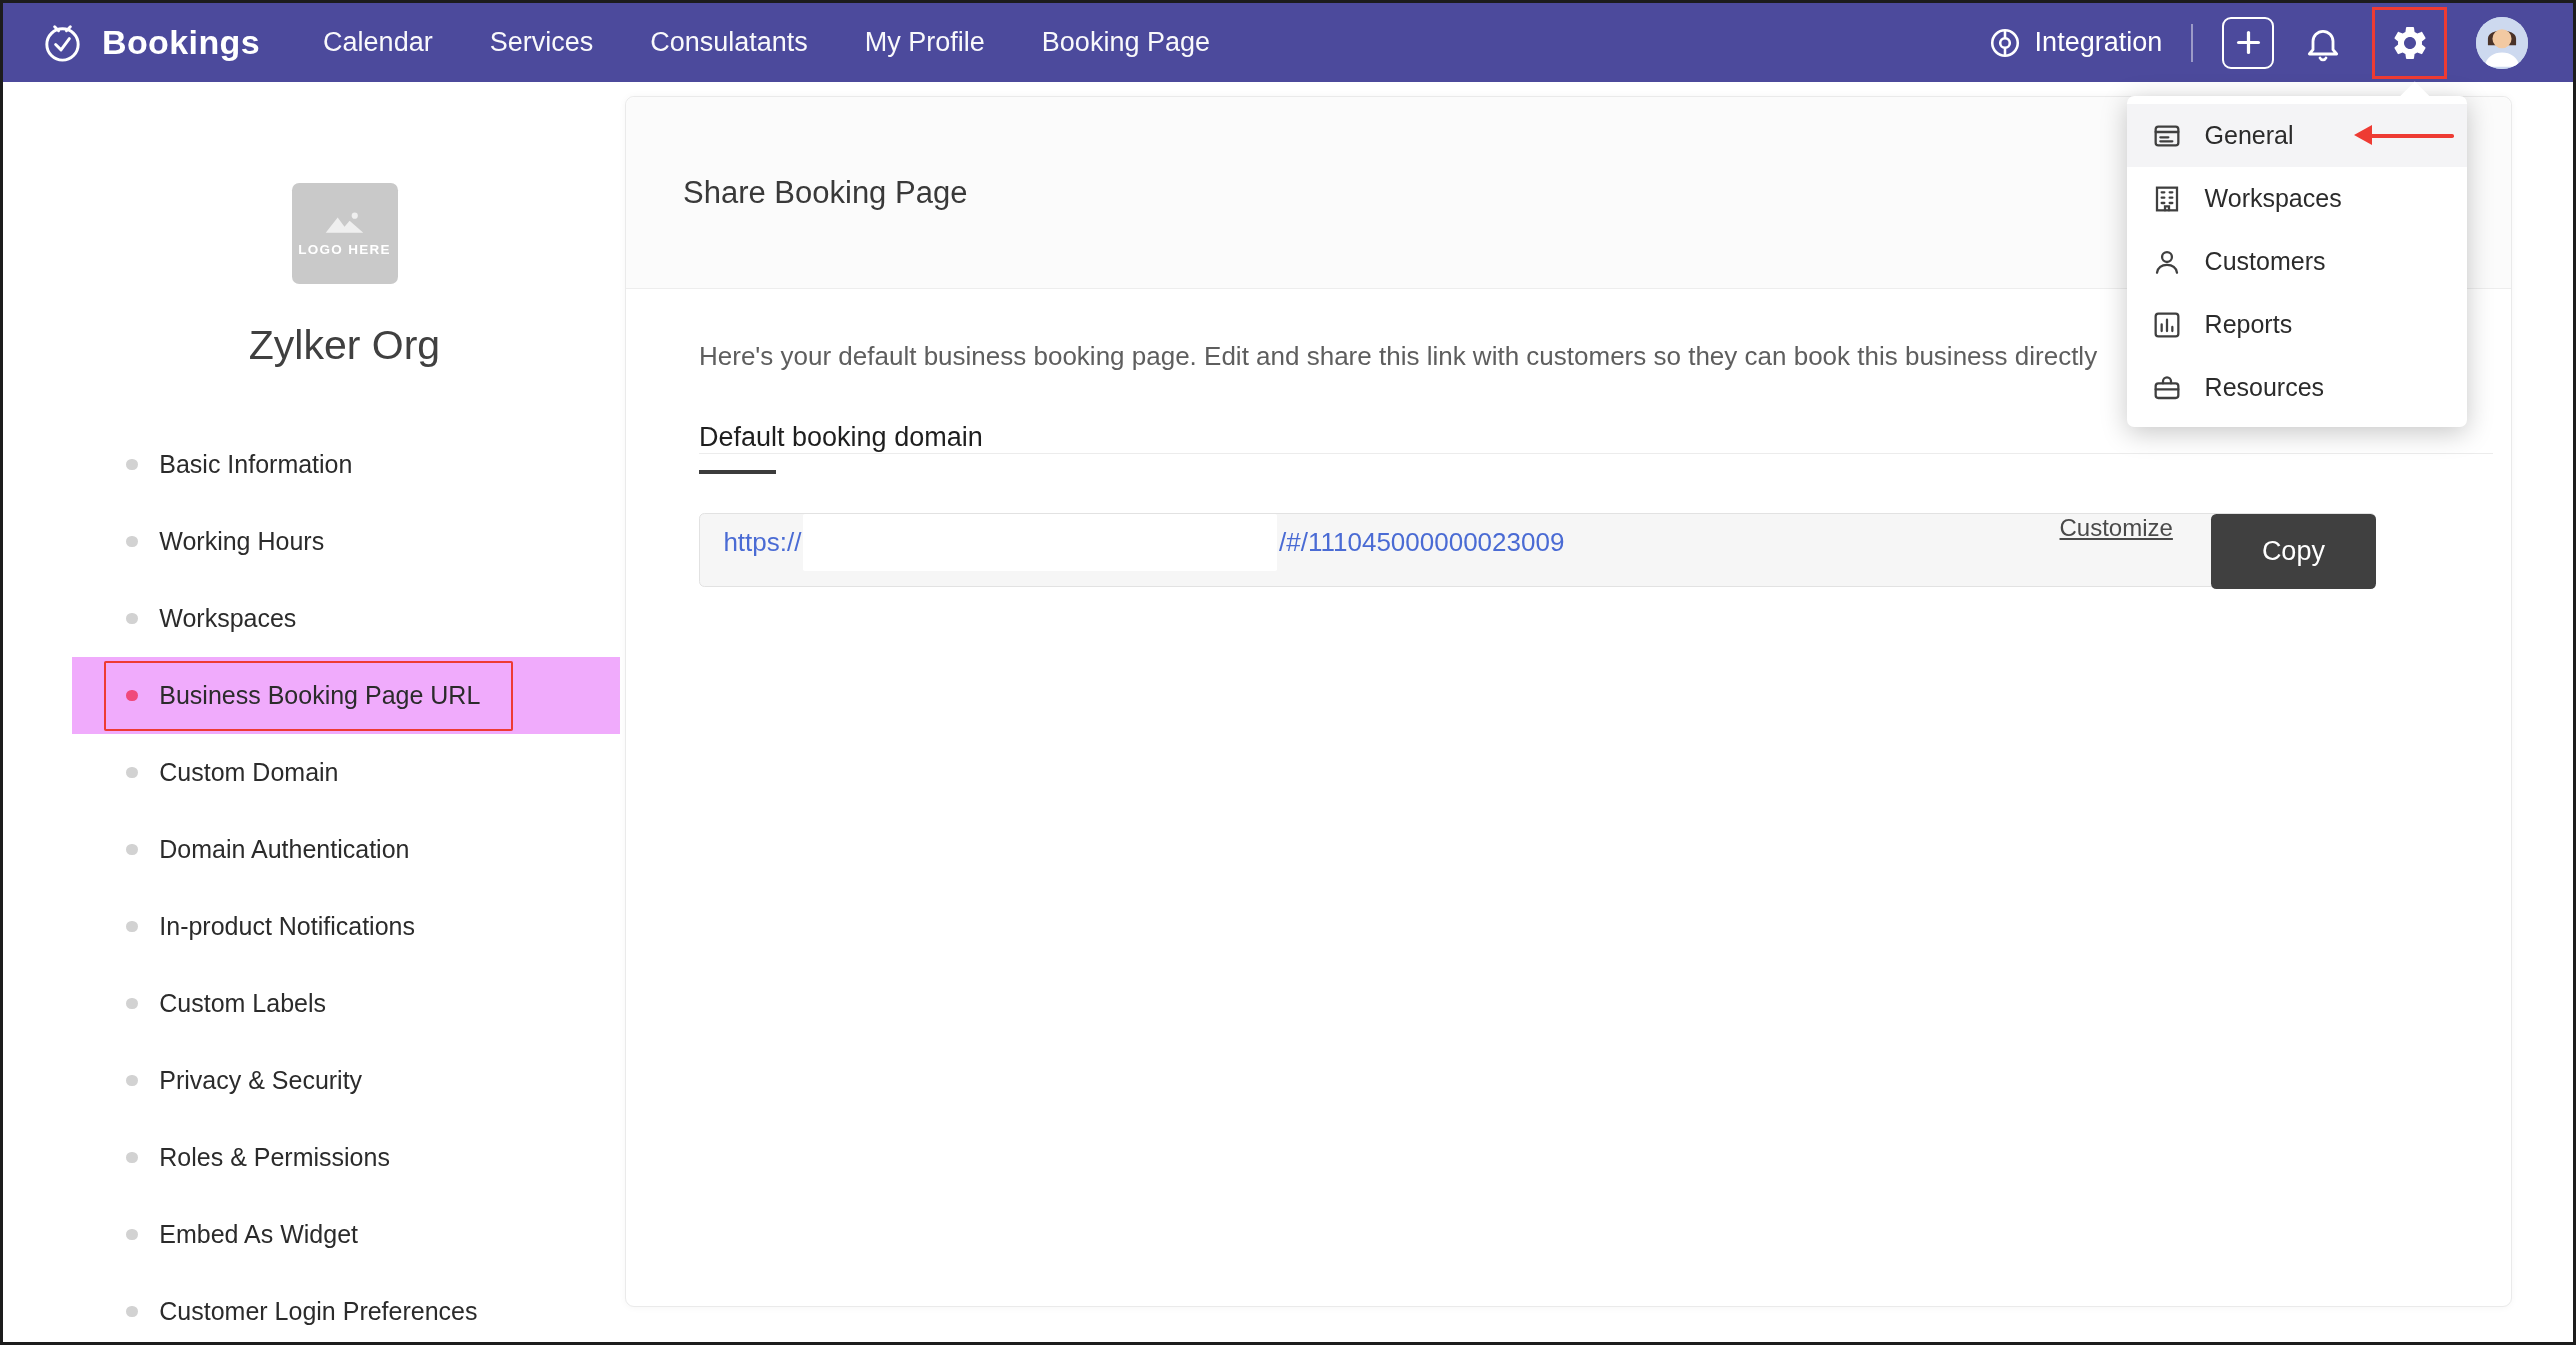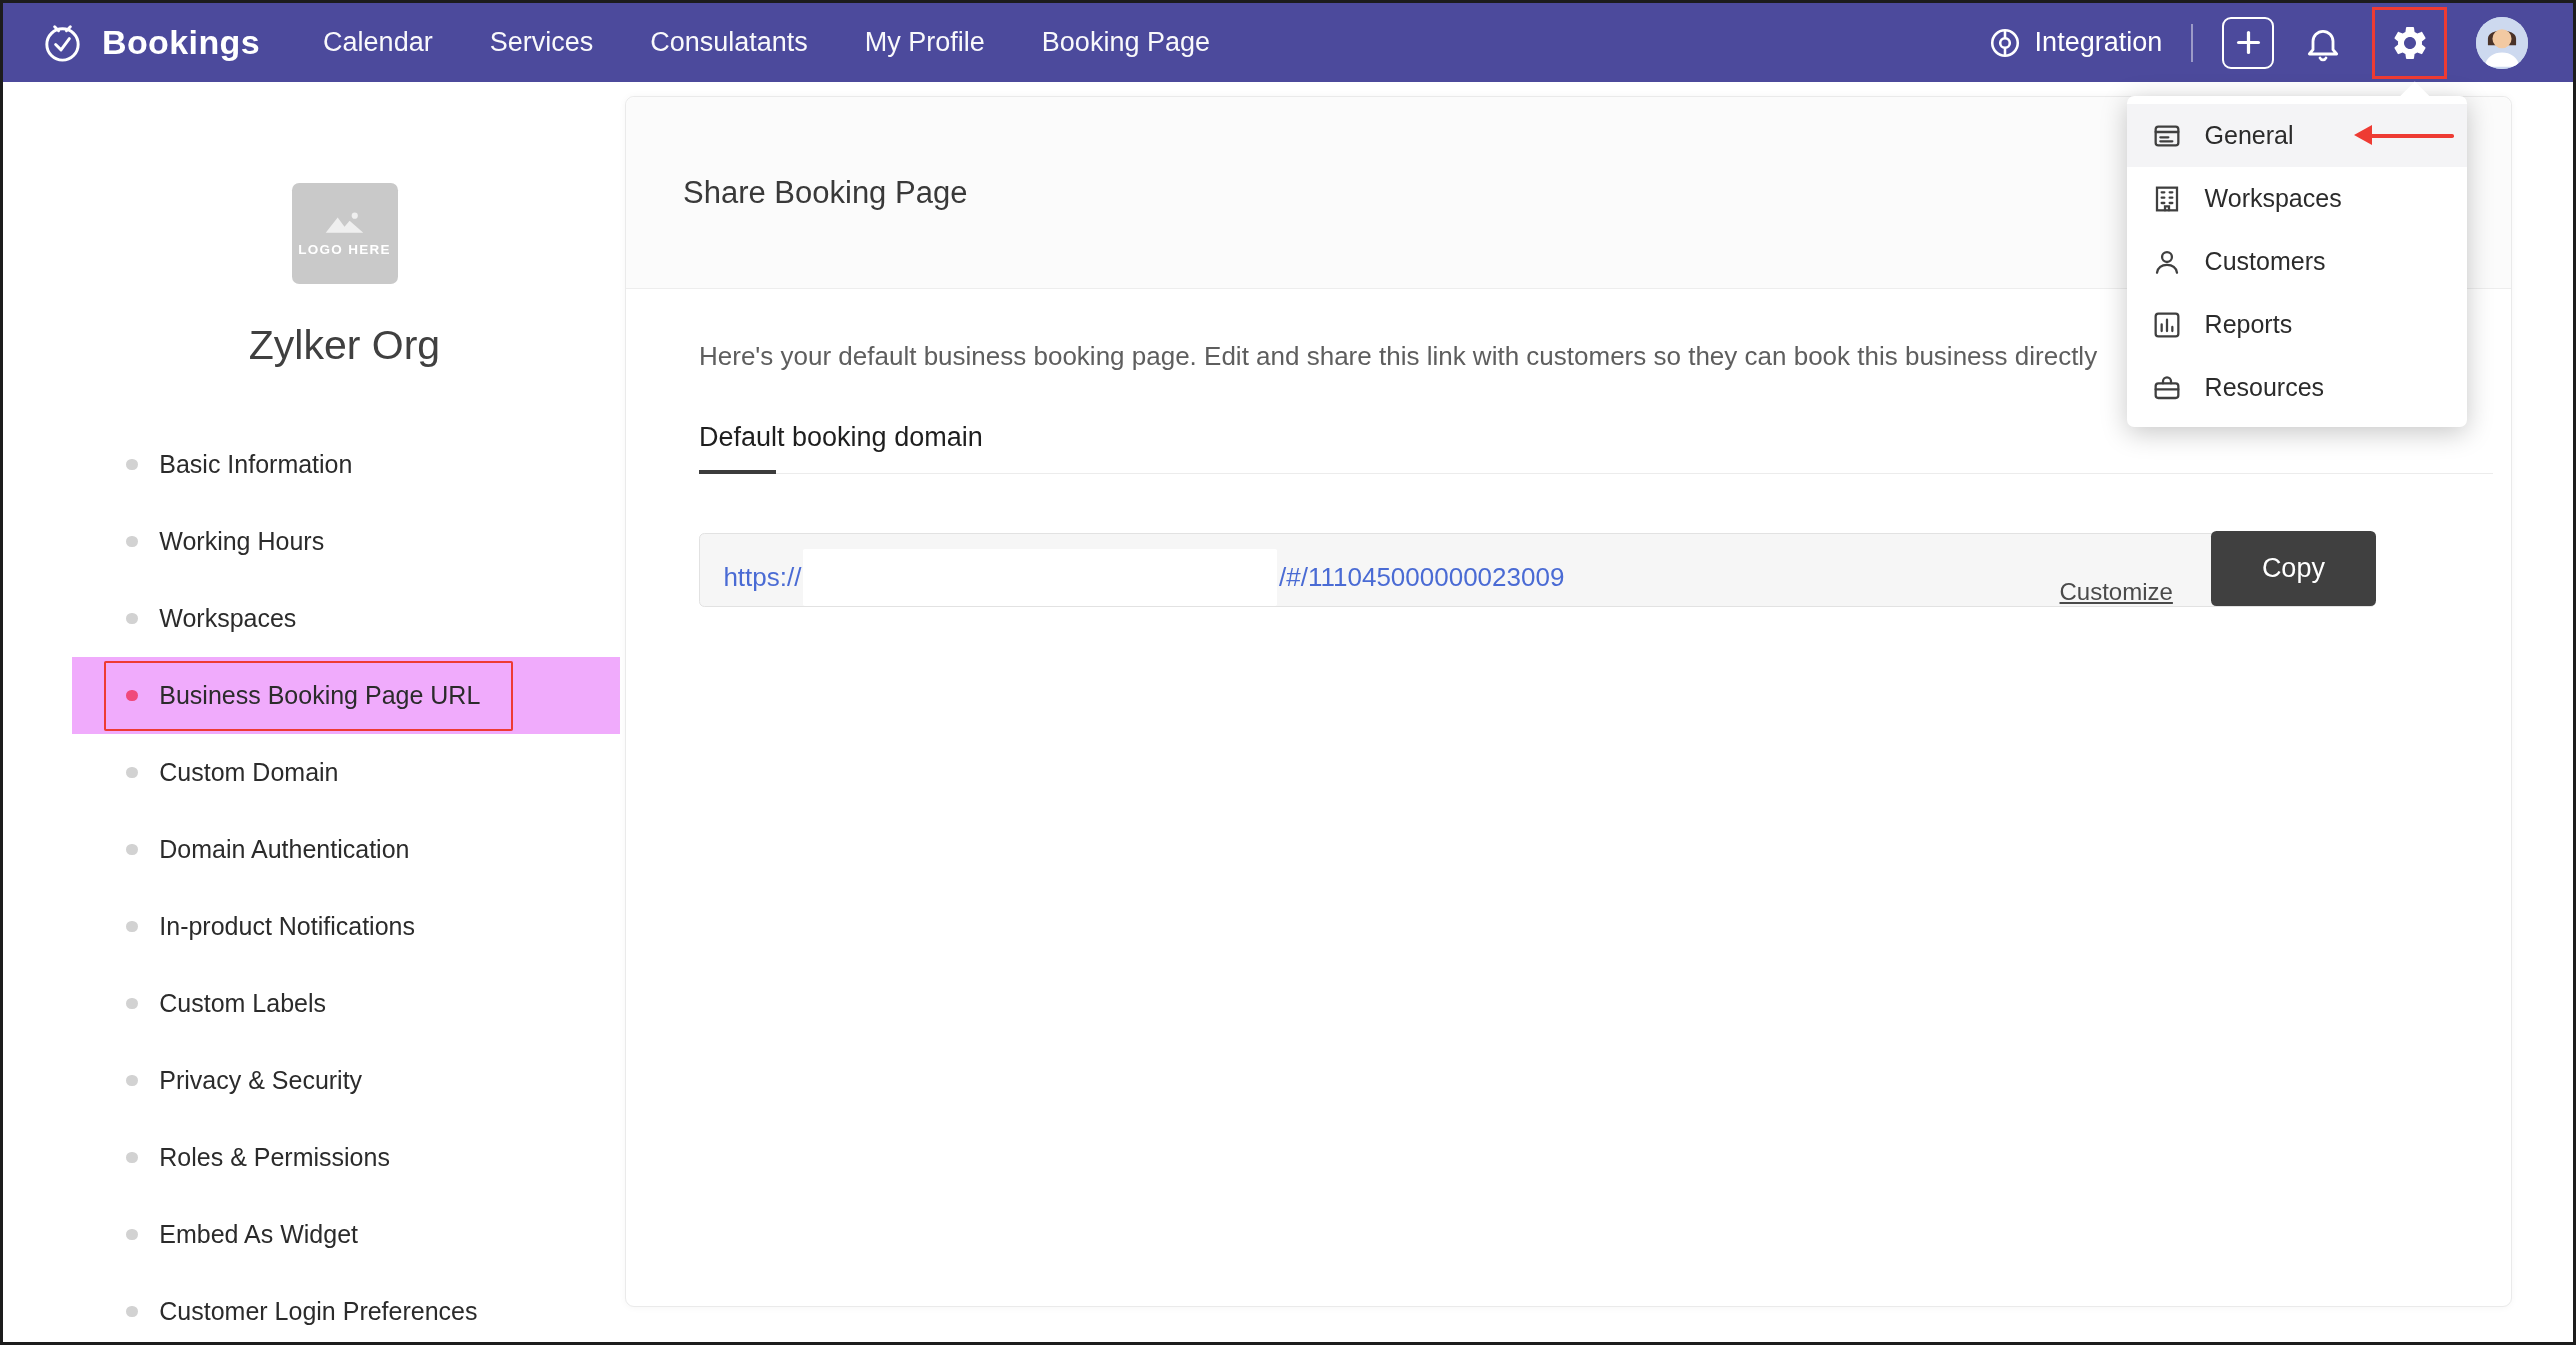--- a/index.html
+++ b/index.html
@@ -45,24 +45,24 @@
   .dot { width:11.7px; height:11.7px; border-radius:50%; background:#d2d2d2; margin-right:21.6px; flex:0 0 auto; }
   .side-item.active { background:#f0abfc; padding-left:0; }
   .active-box { display:flex; align-items:center; margin-left:32px; height:70px; border:2.7px solid #ee3b33; border-radius:1.8px; padding:0 30.5px 0 20px; }
   .active-box .dot { background:#f0497a; }
 
   .panel { flex:1; margin:14.4px 61px 0 0; height:1211px; background:#fff; border:1.8px solid #eaeaea; border-radius:9px; box-shadow:0 0.9px 7.2px rgba(0,0,0,.04); }
   .panel-header { height:192px; display:flex; align-items:center; padding-left:57px; background:#fbfbfb; border-bottom:1.8px solid #ededed; border-radius:9px 9px 0 0; }
   .panel-title { font-size:31px; font-weight:500; color:#393939; }
   .panel-body { padding:0 18px 0 73px; }
   .desc { margin-top:52px; font-size:26px; color:#5e5e5e; }
-  .tabrow { margin-top:50px; border-bottom:1.8px solid #ececec; padding-bottom:20px; }
+  .tabrow { margin-top:50px; border-bottom:1.8px solid #ececec; }
   .tab { font-size:27px; color:#1e1e1e; position:relative; cursor:pointer; }
   .tab::after { content:''; position:absolute; left:0; bottom:-21.6px; width:77px; height:3.6px; background:#3c3c3c; }
-  .urlbox { margin-top:59px; width:1677px; height:74px; background:#f6f6f6; border:0.9px solid #e2e2e2; border-radius:5.4px; display:flex; align-items:flex-end; padding-left:23.4px; position:relative; }
+  .urlbox { margin-top:59px; width:1677px; height:74px; background:#f6f6f6; border:0.9px solid #e2e2e2; border-radius:5.4px; display:flex; align-items:flex-start; padding-left:23.4px; position:relative; }
   .url { font-size:26px; color:#4a6bd4; display:flex; align-items:center; cursor:pointer; white-space:nowrap; }
   .censor { display:inline-block; width:474px; height:57px; background:#fff; margin:0 1.8px; border-radius:1.8px; }
   .customize { margin-left:auto; margin-right:38px; font-size:24px; color:#4a4a4a; text-decoration:underline; cursor:pointer; white-space:nowrap; }
   .copy-btn { width:165px; height:75px; margin:-0.9px -0.9px 0 0; background:#404040; border:none; border-radius:5.4px; color:#fff; font-size:27px; cursor:pointer; position:relative; flex:0 0 auto; }
 </style>
 </head>
 <body>
 
 <div class="frame">
 

